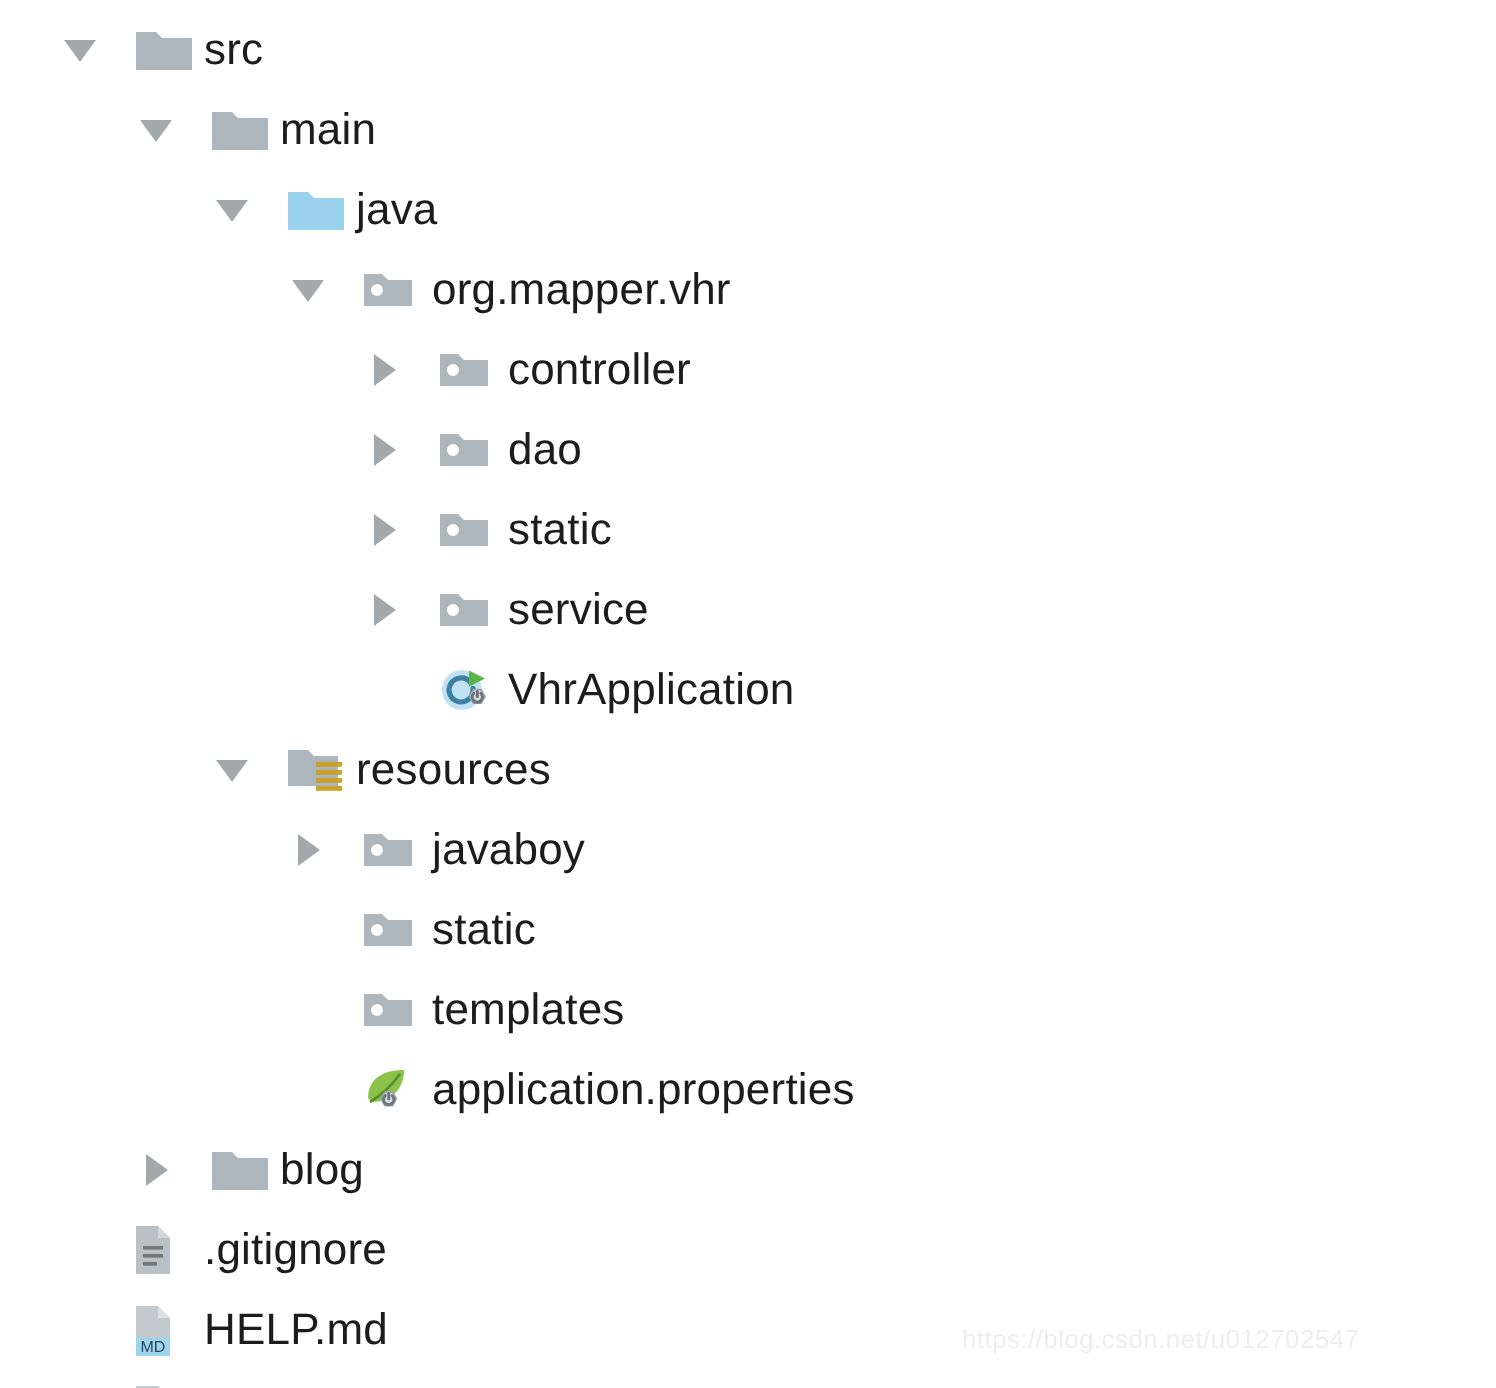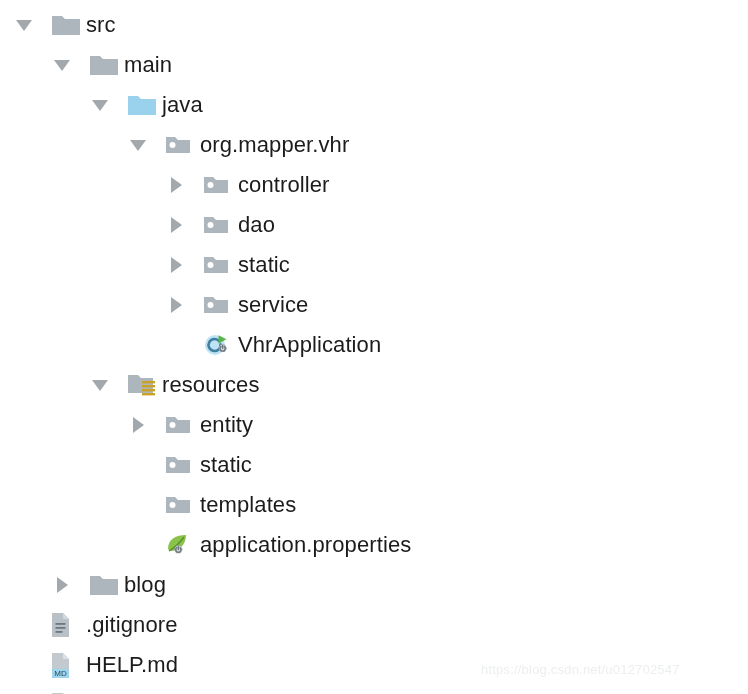--- a/index.html
+++ b/index.html
@@ -5,21 +5,21 @@
   html,body{margin:0;padding:0;}
   body{
     width:748px;height:694px;
     background:#ffffff;
     font-family:"Liberation Sans","DejaVu Sans",sans-serif;
     overflow:hidden;position:relative;
   }
   #tree{position:absolute;left:0;top:0;width:748px;height:694px;}
 
   .row{
-    position:absolute;left:0;right:0;height:40px;
+    position:absolute;left:16px;right:0;height:40px;
     display:flex;align-items:center;
     white-space:nowrap;
   }
 
   
   .twisty{
     position:absolute;width:20px;height:40px;
     display:flex;align-items:center;justify-content:center;
   }
   .twisty i{display:block;width:0;height:0;}
@@ -185,21 +185,21 @@
     <div class="row" style="top: 405px;">
       <span class="twisty closed" style="left: 128px;">
         <i></i>
       </span>
       <span class="icon" style="left: 166px;">
         <svg width="24" height="22" viewBox="0 0 24 22">
           <path fill="#adb6bd" d="M0 3 h9 l3 3 h12 v13 h-24 z"></path>
           <circle cx="6.5" cy="11" r="3" fill="#ffffff"></circle>
         </svg>
       </span>
-      <span class="label" style="left: 200px;">entity</span>
+      <span class="label" style="left: 200px;">javaboy</span>
     </div>
     <div class="row" style="top: 445px;">
       <span class="twisty none" style="left: 128px;">
         <i></i>
       </span>
       <span class="icon" style="left: 166px;">
         <svg width="24" height="22" viewBox="0 0 24 22">
           <path fill="#adb6bd" d="M0 3 h9 l3 3 h12 v13 h-24 z"></path>
           <circle cx="6.5" cy="11" r="3" fill="#ffffff"></circle>
         </svg>

